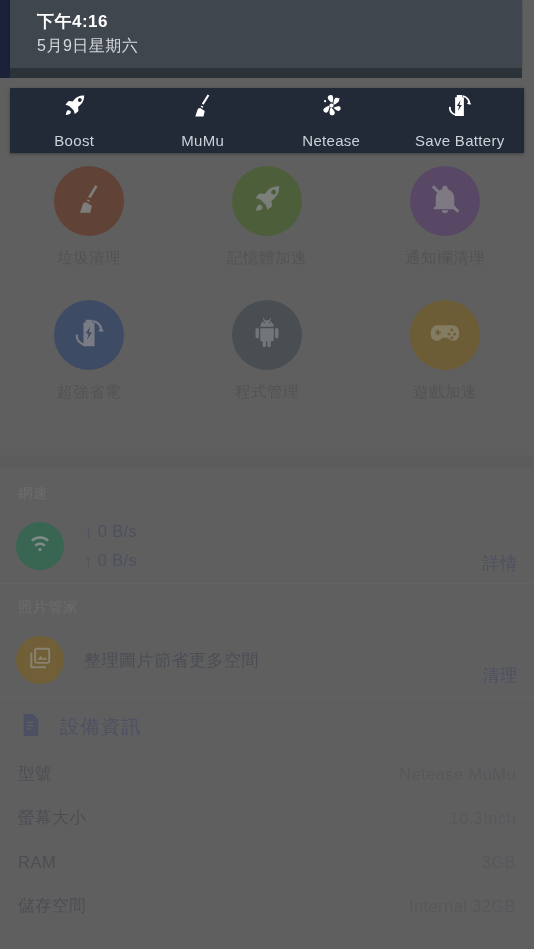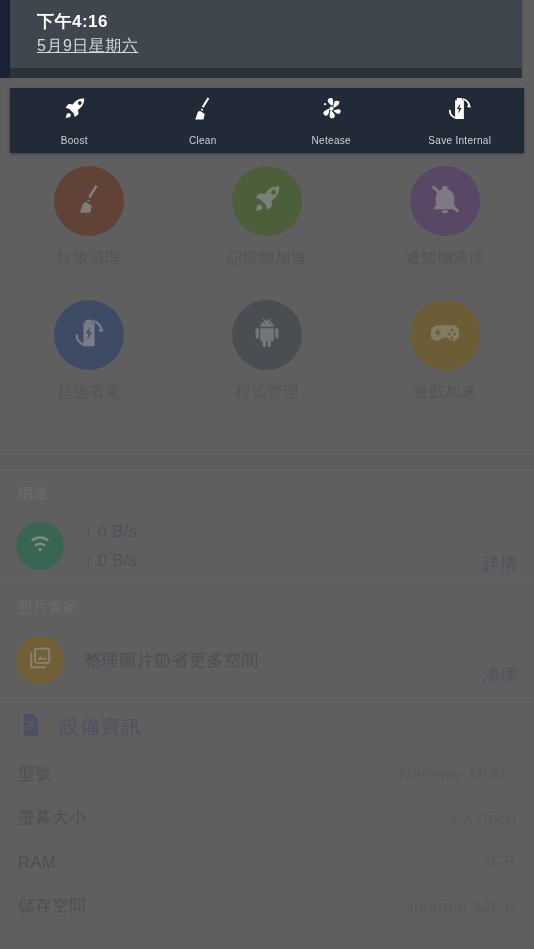--- a/index.html
+++ b/index.html
@@ -91,38 +91,38 @@
     position:absolute;top:0;left:10px;width:512px;height:68px;
     background:#3f464e;
     box-shadow:0 1px 2px rgba(0,0,0,.3);
   }
   .notif-time{
     position:absolute;left:27px;top:10px;
     font-size:17px;font-weight:bold;color:#ffffff;letter-spacing:.5px;
   }
   .notif-date{
     position:absolute;left:27px;top:36px;
-    font-size:16px;color:#d6d9dd;letter-spacing:.5px;text-decoration:underline;
+    font-size:16px;color:#d6d9dd;letter-spacing:.5px;
   }
   .notif-handle{
     position:absolute;top:68px;left:10px;width:512px;height:10px;
     background:#2b3238;
   }
 
   .qs-panel{
     position:absolute;top:88px;left:10px;width:514px;height:65px;
     background:#222a38;
     box-shadow:0 1px 3px rgba(0,0,0,.35);
     display:flex;align-items:center;
   }
   .qs-item{
     flex:1;display:flex;flex-direction:column;align-items:center;justify-content:center;
   }
   .qs-item svg{width:27px;height:27px;margin-bottom:9px;}
-  .qs-label{font-size:10px;color:#cdd2d8;letter-spacing:.3px;}
+  .qs-label{font-size:15px;color:#cdd2d8;letter-spacing:.3px;}
 </style>
 </head>
 <body>
 
 <div id="app-page">
 
   <div class="app-top-spacer"></div>
 
   <div class="feature-grid">
 
@@ -291,38 +291,38 @@
       </span>
       <span class="qs-label">Boost</span>
     </div>
 
     <div class="qs-item">
       <span>
         <svg viewBox="0 0 24 24" fill="#ffffff">
             <path d="M16.5 2.2l1.6 1-5.1 8.2-1.6-1 5.1-8.2zM11 12.1l1.7 1.1-.6 1-1.7-1.1.6-1zM10 14.3l4 2.5-1.1 4.9H5.6l2-5.9c.4-1.1 1.4-1.8 2.4-1.5z"></path>
           </svg>
       </span>
-      <span class="qs-label">Clean</span>
+      <span class="qs-label">MuMu</span>
     </div>
 
     <div class="qs-item">
       <span>
         <svg viewBox="0 0 24 24" fill="#ffffff">
             <path d="M12 10.2a1.9 1.9 0 1 0 0 3.8 1.9 1.9 0 0 0 0-3.8zm.9-.9c.5-1.3 1-4 .2-5.6-.9-1.8-4-.9-4.4 1-.3 1.6 1.9 3.6 3.1 4.5l1.1.1zm1.2 2.1c1.3-.5 3.7-1.8 4.5-3.3.9-1.8-1.6-3.8-3.2-2.7-1.3.9-1.6 3.9-1.7 5.4l.4.6zm-.6 2.4c.9 1 2.9 2.8 4.6 3 2 .2 2.8-2.9 1.2-3.9-1.3-.8-4.1.3-5.4 1l-.4-.1zm-2.4.3c-.5 1.3-1.2 4-.6 5.5.8 1.9 3.9 1.3 4.4-.6.4-1.6-1.6-3.7-2.7-4.7l-1.1-.2zm-1.4-1.9c-1.3.4-3.8 1.5-4.7 3-1 1.7 1.3 3.9 3 3 1.4-.8 2-3.7 2.2-5.2l-.5-.8zM6.3 9.2a1 1 0 1 0 0-2 1 1 0 0 0 0 2zm12.2-2.5a.7.7 0 1 0 0-1.4.7.7 0 0 0 0 1.4z"></path>
           </svg>
       </span>
       <span class="qs-label">Netease</span>
     </div>
 
     <div class="qs-item">
       <span>
         <svg viewBox="0 0 24 24">
             <path fill="#ffffff" d="M9.6 2.6h4.8v2h1.5v16.8H8.1V4.6h1.5v-2z"></path>
             <path fill="#222a38" d="M12.9 7.4l-3.3 5h2.1l-1 4.3 3.4-5.2h-2.2z"></path>
             <path fill="#ffffff" d="M4.3 13.3c-.5 2.9 1.6 5.6 5 6.4l-.3 1.4c-4.2-.9-6.9-4.3-6.3-8l1.6.2zm15.4-2.6c.5-2.9-1.6-5.6-5-6.4l.3-1.4c4.2.9 6.9 4.3 6.3 8l-1.6-.2z"></path>
             <path fill="#ffffff" d="M20.6 7.6l1.8 3.4-3.8-.3z"></path>
           </svg>
       </span>
-      <span class="qs-label">Save Internal</span>
+      <span class="qs-label">Save Battery</span>
     </div>
 
   </div>
 </div>
 
 </body></html>

